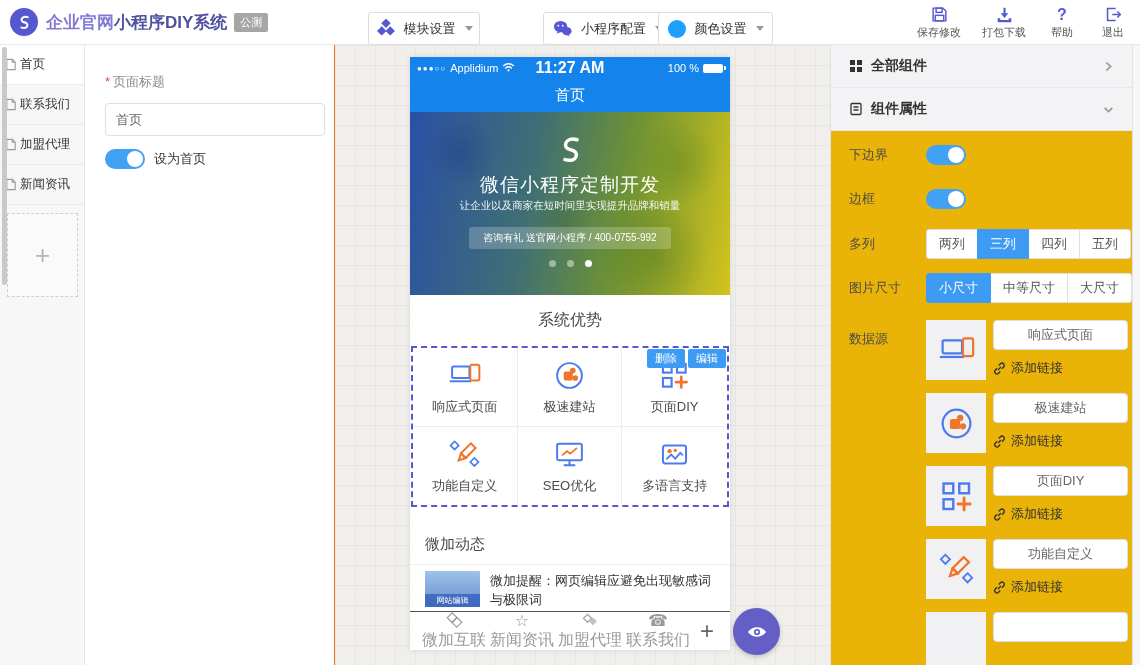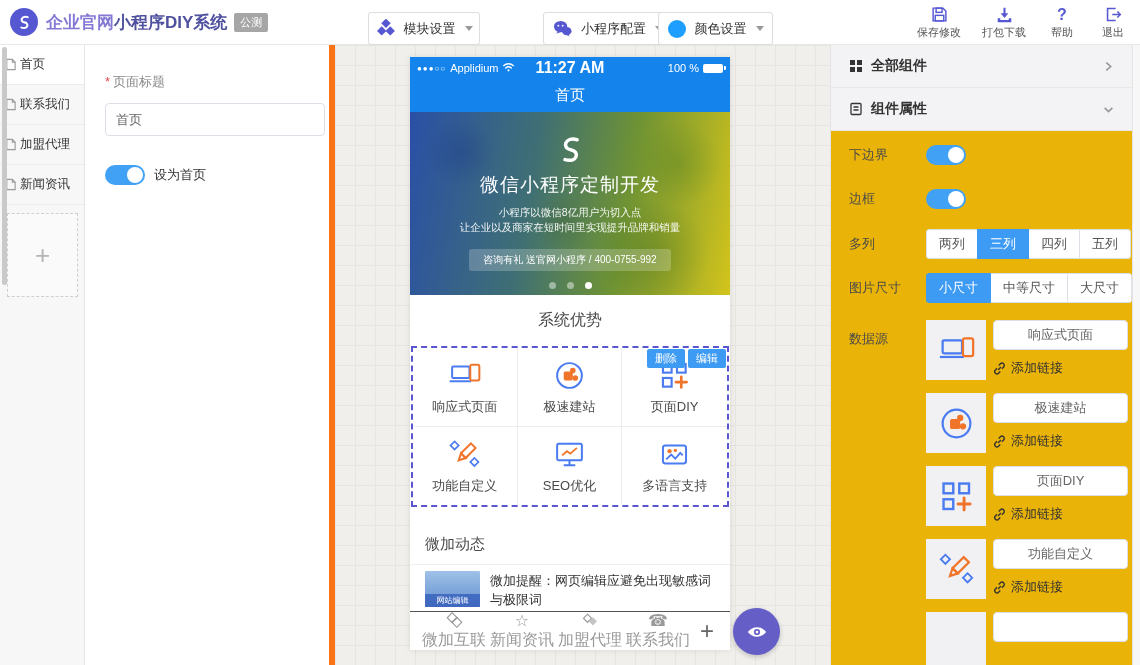--- a/index.html
+++ b/index.html
@@ -27,25 +27,25 @@
   .qmark{font-size:16px;font-weight:bold;color:#5658d2;line-height:17px;}
 
   
   .pages{position:absolute;left:0;top:45px;width:85px;height:620px;background:#f7f7f8;border-right:1px solid #e6e6e6;}
   .pitem{height:40px;display:flex;align-items:center;border-bottom:1px solid #ececec;font-size:12.5px;color:#333;cursor:pointer;padding-left:4px;gap:3px;background:#f7f7f8;}
   .pitem.active{background:#fff;}
   .pitem svg{width:13px;height:13px;flex:none;}
   .addpage{position:absolute;left:7px;top:168px;width:71px;height:84px;border:1px dashed #cfcfcf;display:flex;align-items:center;justify-content:center;font-size:26px;color:#b5b5b5;cursor:pointer;background:#fafafa;}
 
   
-  .psettings{position:absolute;left:85px;top:45px;width:250px;height:620px;background:#fff;border-right:6px solid #f97316;}
+  .psettings{position:absolute;left:85px;top:45px;width:250px;height:620px;background:#fff;border-right:1px solid #f97316;}
   .plabel{position:absolute;left:20px;top:28px;font-size:13px;color:#8a8a8a;}
   .plabel .req{color:#e24c4c;margin-right:3px;}
   .ptitle-input{position:absolute;left:20px;top:58px;width:220px;height:33px;border:1px solid #dcdfe6;border-radius:4px;font-size:13px;color:#666;padding:0 10px;outline:none;font-family:inherit;}
-  .homrow{position:absolute;left:20px;top:120px;display:flex;align-items:center;gap:9px;}
+  .homrow{position:absolute;left:20px;top:104px;display:flex;align-items:center;gap:9px;}
   .toggle{width:40px;height:20px;border-radius:10px;background:#41a1f5;position:relative;cursor:pointer;flex:none;}
   .toggle::after{content:"";position:absolute;width:16px;height:16px;border-radius:50%;background:#fff;top:2px;right:2px;}
   .homrow .hlbl{font-size:13px;color:#333;}
 
   
   .canvas{position:absolute;left:335px;top:45px;width:495px;height:620px;background-color:#f0efec;
     background-image:linear-gradient(#e7e5e1 1px,transparent 1px),linear-gradient(90deg,#e7e5e1 1px,transparent 1px);
     background-size:20px 20px;}
 
   
@@ -287,21 +287,20 @@
       </div>
       <div class="pnav">
           <span>首页</span>
         </div>
 
       <div class="banner">
         <div class="blogo"><svg viewBox="0 0 48 48">
               <path d="M34 11 C17 6 12 23 25 25 C38 27 35 44 17 39" fill="none" stroke="#fff" stroke-width="5" stroke-linecap="round"></path>
             </svg></div>
         <div class="btitle">微信小程序定制开发</div>
-        <div class="bsub" style="margin-top:7px;">小程序以微信8亿用户为切入点</div>
         <div class="bsub">让企业以及商家在短时间里实现提升品牌和销量</div>
         <div><span class="cta">咨询有礼 送官网小程序 / 400-0755-992</span></div>
         <div class="dots">
             <i></i>
             <i></i>
             <i class="on"></i>
           </div>
       </div>
 
       <div class="advhead">系统优势</div>

